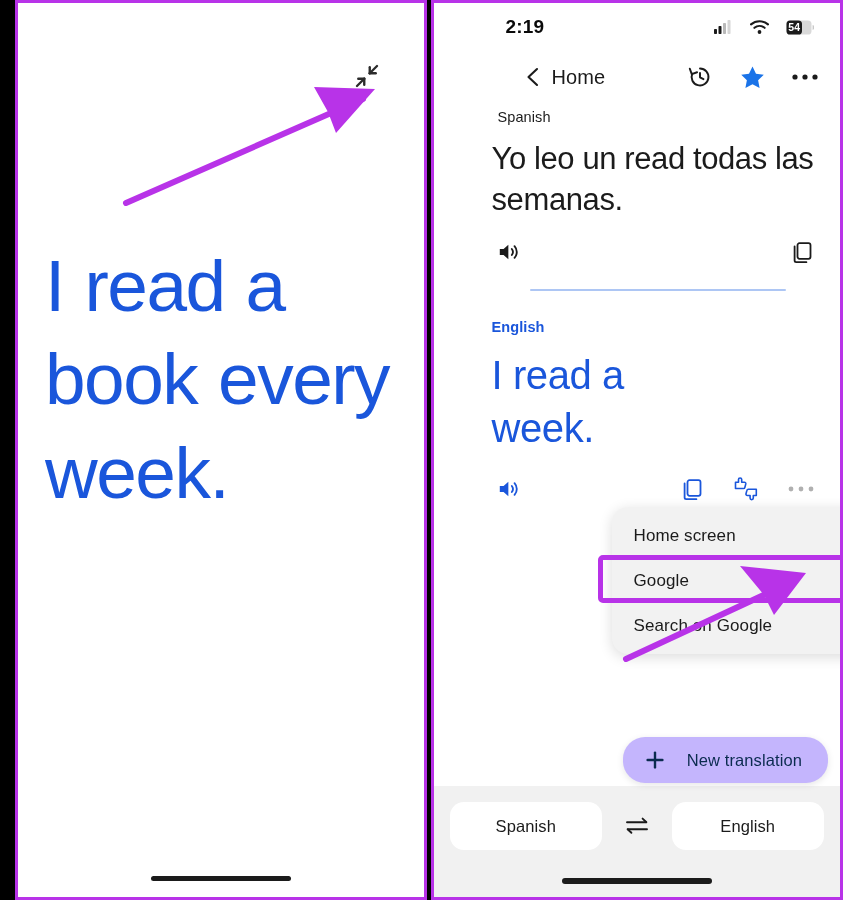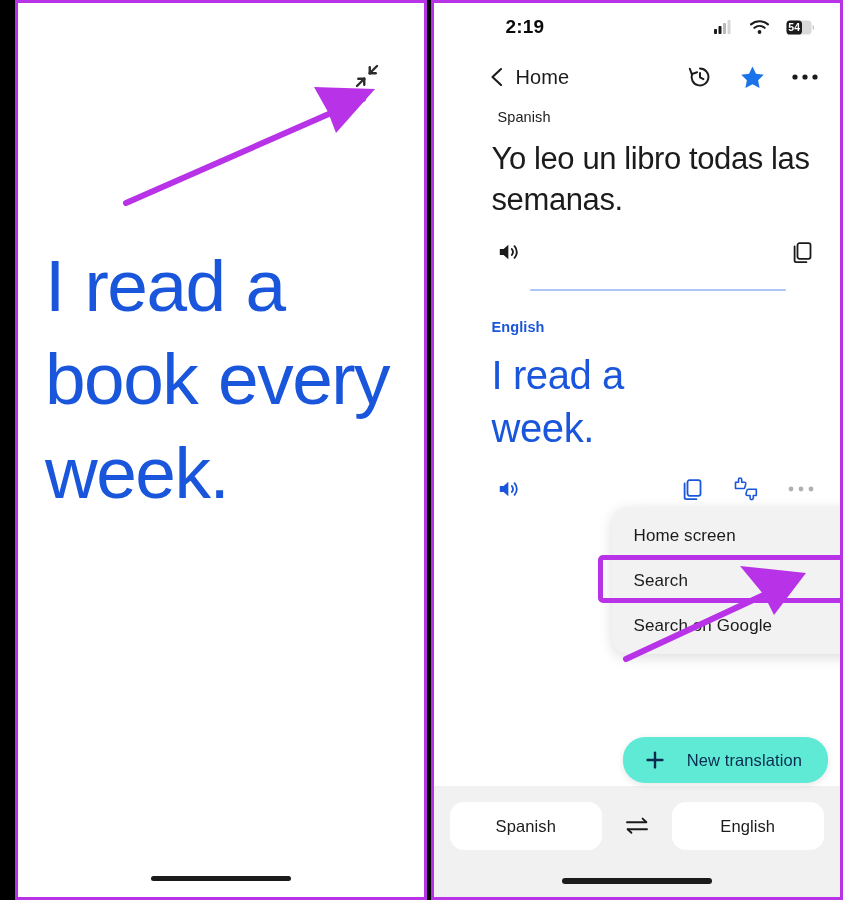--- a/index.html
+++ b/index.html
@@ -79,20 +79,21 @@
     display:flex;
     align-items:flex-start;
     gap:17px;
   }
 
   .app-bar {
     height:52px;
     display:flex;
     align-items:center;
     padding:0 18px 0 16px;
+    margin-left:36px;
   }
   .app-bar-left {
     display:flex;
     align-items:center;
     gap:8px;
     flex:1;
   }
   .home-label {
     font-size:20px;
     color:#1b1b1b;
@@ -199,21 +200,21 @@
     pointer-events:none;
   }
 
   
   .new-translation {
     position:absolute;
     right:12px; bottom:78px;
     display:flex;
     align-items:center;
     gap:22px;
-    background:#5eead4;
+    background:#c4b5fd;
     border-radius:22px;
     padding:13px 26px 13px 22px;
     box-shadow:0 2px 7px rgba(0,0,0,0.10);
     z-index:15;
   }
   .new-translation-label {
     font-size:16.5px;
     color:#0b2b4f;
     letter-spacing:0.1px;
   }
@@ -340,21 +341,21 @@
           <circle cx="13" cy="4" r="2.6" fill="#1b1b1b"></circle>
           <circle cx="23" cy="4" r="2.6" fill="#1b1b1b"></circle>
         </svg>
       </div>
     </div>
 
     <div class="content-card">
 
       <div class="lang-tag">Spanish</div>
 
-      <div class="src-text">Yo leo un libro todas las semanas.</div>
+      <div class="src-text">Yo leo un read todas las semanas.</div>
 
       <div class="action-row">
         <svg width="26" height="26" viewBox="0 0 24 24">
           <path d="M3.5 9.2 L7 9.2 L11.4 5.4 L11.4 18.6 L7 14.8 L3.5 14.8 Z" fill="#1b1b1b"></path>
           <path d="M14.6 9.2 a4.6 4.6 0 0 1 0 5.6" stroke="#1b1b1b" stroke-width="1.7" fill="none" stroke-linecap="round"></path>
           <path d="M17.1 6.6 a8 8 0 0 1 0 10.8" stroke="#1b1b1b" stroke-width="1.7" fill="none" stroke-linecap="round"></path>
         </svg>
         <div class="action-row-right">
           <svg width="24" height="24" viewBox="0 0 24 24">
             <rect x="7.5" y="3.2" width="13" height="15.6" rx="2" stroke="#1b1b1b" stroke-width="1.8" fill="none"></rect>
@@ -399,21 +400,21 @@
         <div class="popup-item">
           <span class="popup-label">Home screen</span>
           <svg width="20" height="20" viewBox="0 0 20 20">
             <path d="M2 6.5 L2 2 L6.5 2" stroke="#1b1b1b" stroke-width="1.8" fill="none" stroke-linecap="round" stroke-linejoin="round"></path>
             <path d="M13.5 2 L18 2 L18 6.5" stroke="#1b1b1b" stroke-width="1.8" fill="none" stroke-linecap="round" stroke-linejoin="round"></path>
             <path d="M18 13.5 L18 18 L13.5 18" stroke="#1b1b1b" stroke-width="1.8" fill="none" stroke-linecap="round" stroke-linejoin="round"></path>
             <path d="M6.5 18 L2 18 L2 13.5" stroke="#1b1b1b" stroke-width="1.8" fill="none" stroke-linecap="round" stroke-linejoin="round"></path>
           </svg>
         </div>
         <div class="popup-item">
-          <span class="popup-label">Search</span>
+          <span class="popup-label">Google</span>
           <svg width="20" height="22" viewBox="0 0 20 22">
             <path d="M10 14.5 L10 2.4" stroke="#1b1b1b" stroke-width="1.7" fill="none" stroke-linecap="round"></path>
             <path d="M6.2 6.1 L10 2.3 L13.8 6.1" stroke="#1b1b1b" stroke-width="1.7" fill="none" stroke-linecap="round" stroke-linejoin="round"></path>
             <path d="M4.5 8.6 L3 8.6 a1.4 1.4 0 0 0 -1.4 1.4 L1.6 18.8 a1.4 1.4 0 0 0 1.4 1.4 L17 20.2 a1.4 1.4 0 0 0 1.4 -1.4 L18.4 10 a1.4 1.4 0 0 0 -1.4 -1.4 L15.5 8.6" stroke="#1b1b1b" stroke-width="1.7" fill="none" stroke-linecap="round" stroke-linejoin="round"></path>
           </svg>
         </div>
         <div class="popup-item">
           <span class="popup-label">Search on Google</span>
           <svg width="22" height="22" viewBox="0 0 22 22">
             <circle cx="11" cy="11" r="9.4" stroke="#1b1b1b" stroke-width="2.2" fill="none"></circle>

